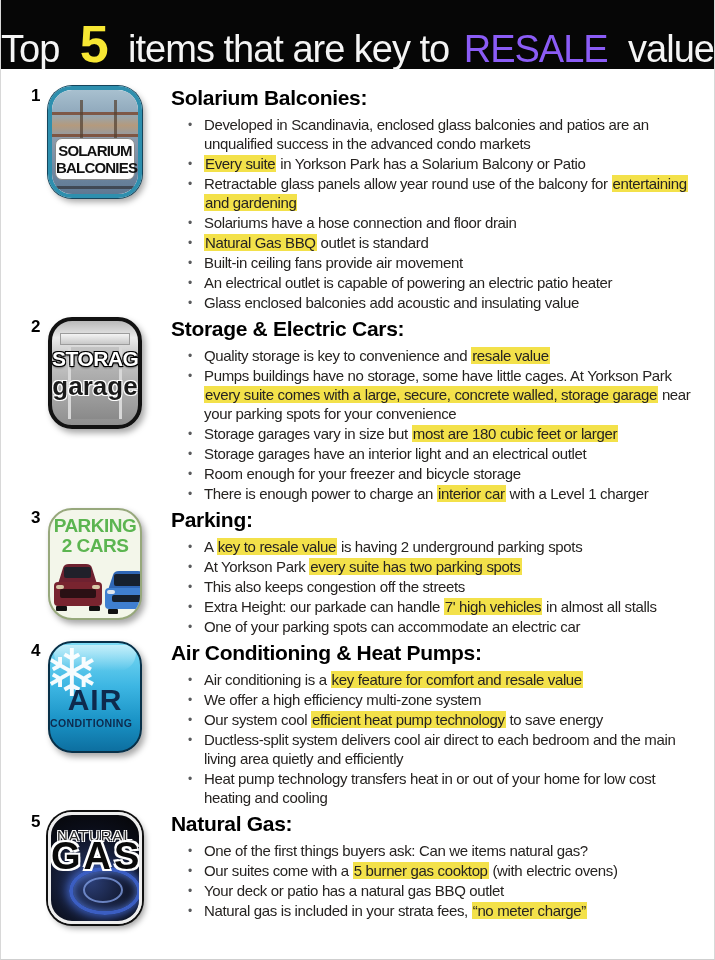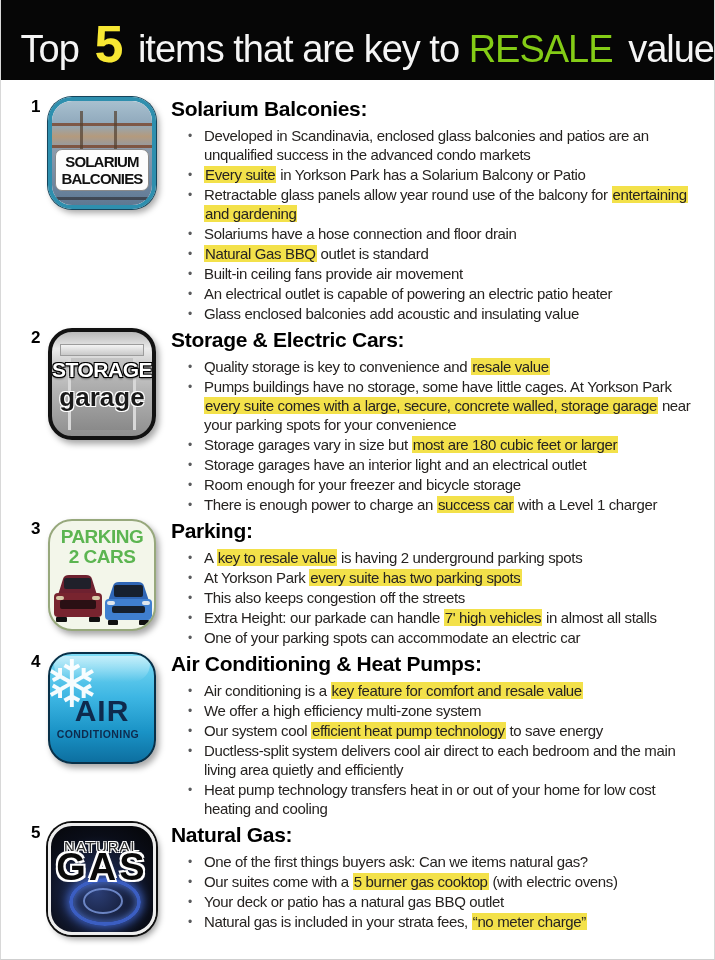--- a/index.html
+++ b/index.html
@@ -4,34 +4,34 @@
 <style>
   html,body{margin:0;padding:0;background:#e9e9e9;}
   .page{
     position:relative;width:715px;height:960px;margin:0 auto;background:#fff;
     font-family:"Liberation Sans",sans-serif;color:#262321;overflow:hidden;
     border-left:1px solid #d8d8d8;border-right:1px solid #d8d8d8;border-bottom:1px solid #cfcfcf;
     box-sizing:border-box;
   }
   
   .hdr{
-    height:80px;background:#060606;display:flex;align-items:baseline;justify-content:flex-end;
+    height:69px;background:#060606;display:flex;align-items:baseline;justify-content:space-between;
     padding-top:14px;box-sizing:border-box;letter-spacing:-1px;
   }
   .hdr span{white-space:pre;}
   .h-white{color:#f5f5f5;font-size:38px;}
   .h-num{color:#f7e733;font-size:52px;font-weight:700;padding:0 6px;}
-  .h-accent{color:#84cc16;font-size:38px;padding-right:6px;}
+  .h-accent{color:#8b5cf6;font-size:38px;padding-right:6px;}
   
   .main{padding:17px 0 0 0;}
   .sec{display:flex;margin-bottom:4px;}
   .leftcol{flex:0 0 170px;position:relative;box-sizing:border-box;padding-left:30px;}
   .num{position:absolute;left:30px;top:0;font-size:17px;font-weight:700;color:#000;}
   .icon{
-    position:relative;width:108px;height:112px;margin-left:17px;border-radius:24px;
+    position:relative;width:94px;height:112px;margin-left:17px;border-radius:24px;
     box-sizing:border-box;overflow:hidden;box-shadow:3px 4px 6px rgba(0,0,0,.35);
   }
   .rightcol{flex:1;padding-right:16px;}
   .sec-title{font-size:21px;font-weight:700;color:#000;margin:0 0 5px 0;letter-spacing:-.3px;}
   ul.bullets{list-style:none;margin:0;padding:0 0 0 33px;font-size:15px;line-height:19px;letter-spacing:-.35px;}
   ul.bullets li{position:relative;margin-bottom:1px;}
   ul.bullets li::before{content:"\2022";position:absolute;left:-16px;top:1px;font-size:12px;color:#58595b;}
   .hl{background:#f3e14a;padding:0 1px;box-decoration-break:clone;-webkit-box-decoration-break:clone;}
   
   .icon1{border:4px solid #2e8fae;box-shadow:0 0 0 1px #16455c,3px 4px 6px rgba(0,0,0,.35);}
@@ -133,21 +133,21 @@
         </div>
       </div>
       <div class="rightcol">
         <h2 class="sec-title">Storage &amp; Electric Cars:</h2>
         <ul class="bullets">
             <li><span>Quality storage is key to convenience and </span><span class="hl">resale value</span></li>
             <li><span>Pumps buildings have no storage, some have little cages.  At Yorkson Park </span><span class="hl">every suite comes with a large, secure, concrete walled, storage garage</span><span> near your parking spots for your convenience</span></li>
             <li><span>Storage garages vary in size but </span><span class="hl">most are 180 cubic feet or larger</span></li>
             <li><span>Storage garages have an interior light and an electrical outlet</span></li>
             <li><span>Room enough for your freezer and bicycle storage</span></li>
-            <li><span>There is enough power to charge an </span><span class="hl">success car</span><span> with a Level 1 charger</span></li>
+            <li><span>There is enough power to charge an </span><span class="hl">interior car</span><span> with a Level 1 charger</span></li>
           </ul>
       </div>
     </div>
 
     <div class="sec">
       <div class="leftcol">
         <div class="num">3</div>
         <div class="icon icon3">
           <div class="i3-title">
             <div>PARKING</div>

